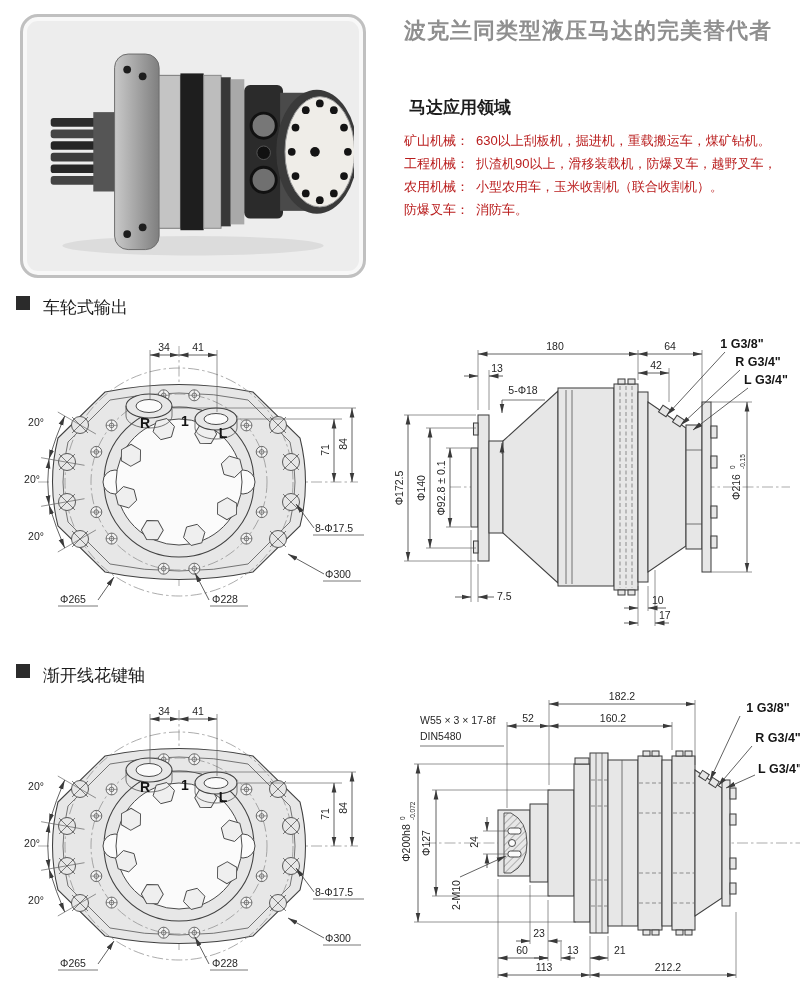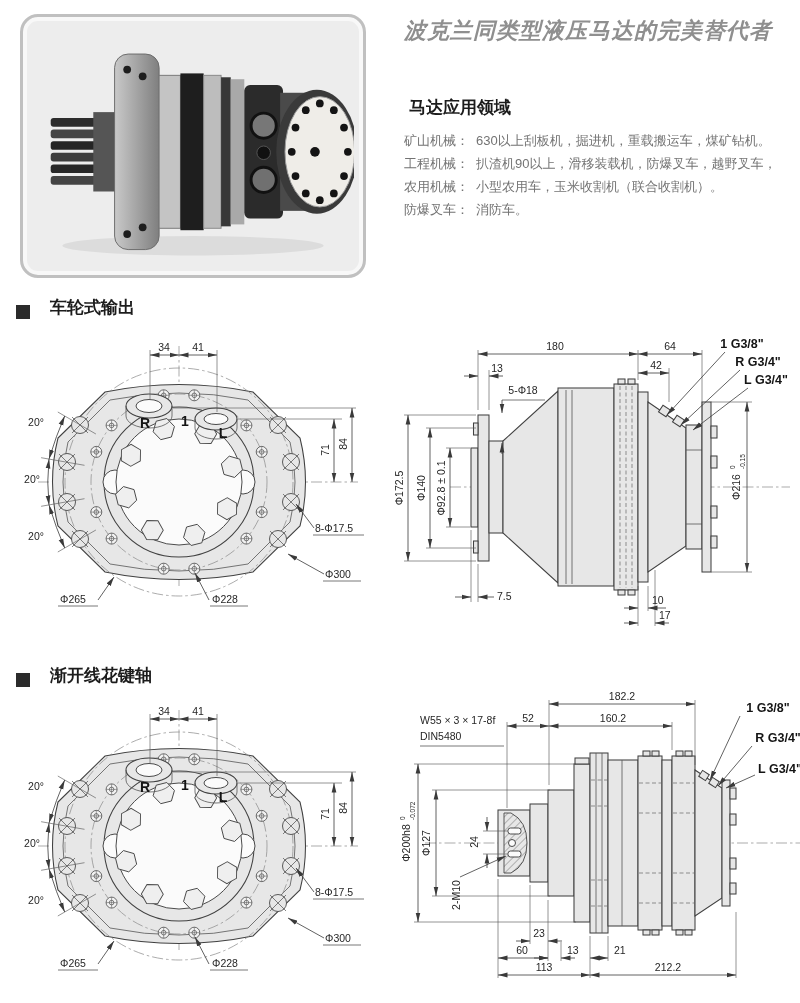--- a/index.html
+++ b/index.html
@@ -11,31 +11,31 @@
   .photo-box{
     position:absolute;left:20px;top:14px;width:346px;height:264px;
     border:3px solid #c0c0c0;border-radius:18px;background:#ededed;
     box-shadow:inset 0 0 0 4px #f8f8f8;
     display:flex;align-items:center;justify-content:center;box-sizing:border-box;
   }
   .photo-box svg{width:322px;height:242px}
   
   .title{
     position:absolute;left:404px;top:16px;width:392px;
-    font-size:22px;font-weight:bold;font-style:italic;color:#8f8f8f;letter-spacing:1px;
+    font-size:22px;font-weight:bold;color:#8f8f8f;letter-spacing:1px;
     white-space:nowrap;
   }
   .apps{position:absolute;left:404px;top:96px;width:392px}
   .apps .apps-heading{font-size:17px;font-weight:bold;color:#1c1c1c;margin:0 0 10px 5px}
-  .app-line{display:flex;font-size:13px;color:#737373;line-height:23px}
+  .app-line{display:flex;font-size:13px;color:#b91c1c;line-height:23px}
   .app-label{flex:0 0 72px}
   .app-text{flex:1}
   
-  .section-title{position:absolute;display:flex;align-items:flex-end;gap:20px;
-    font-size:17px;font-weight:bold;color:#1c1c1c}
+  .section-title{position:absolute;display:flex;align-items:flex-start;gap:13px;
+    font-size:17px;font-weight:normal;color:#1c1c1c}
   .sq{width:14px;height:14px;background:#2b2b2b}
   #sec1{left:16px;top:296px}
   #sec2{left:16px;top:664px}
   
   .fv-slot,.sv-slot{position:absolute}
   #fv1{left:12px;top:332px;width:372px;height:310px}
   #fv2{left:12px;top:696px;width:372px;height:310px}
   #sv1{left:390px;top:330px;width:410px;height:320px}
   #sv2{left:400px;top:680px;width:410px;height:322px}
   .fv-slot svg,.sv-slot svg{width:100%;height:100%;display:block}

